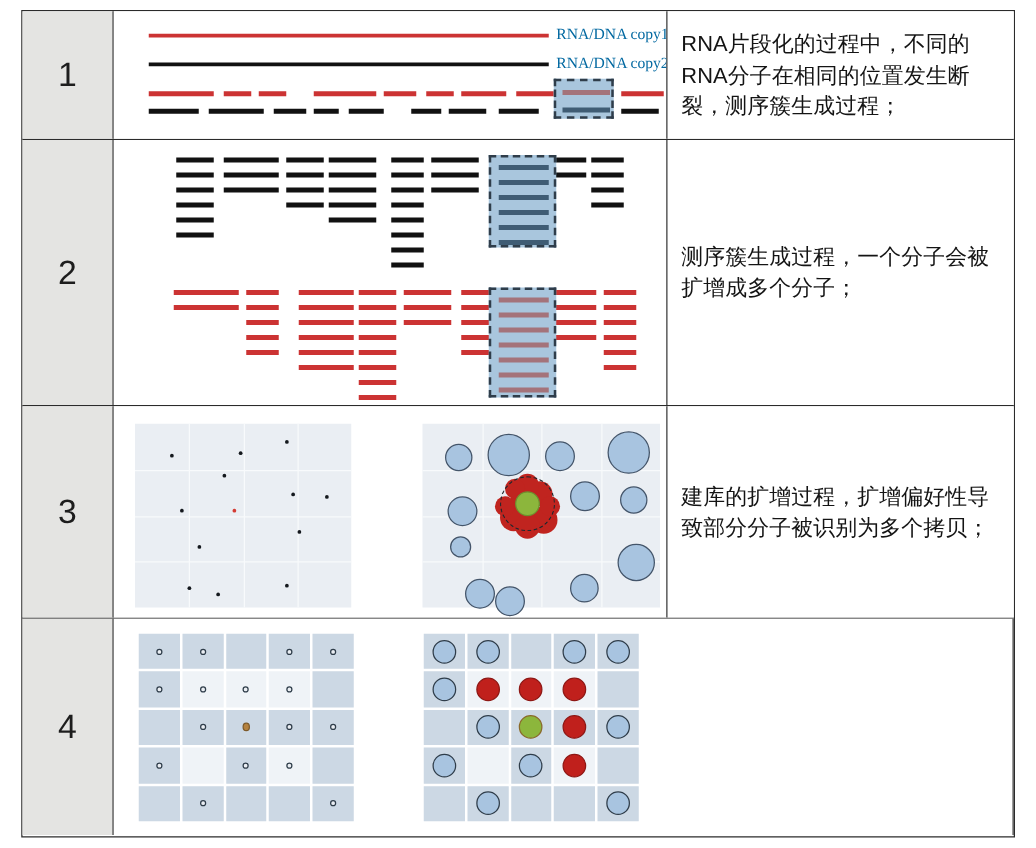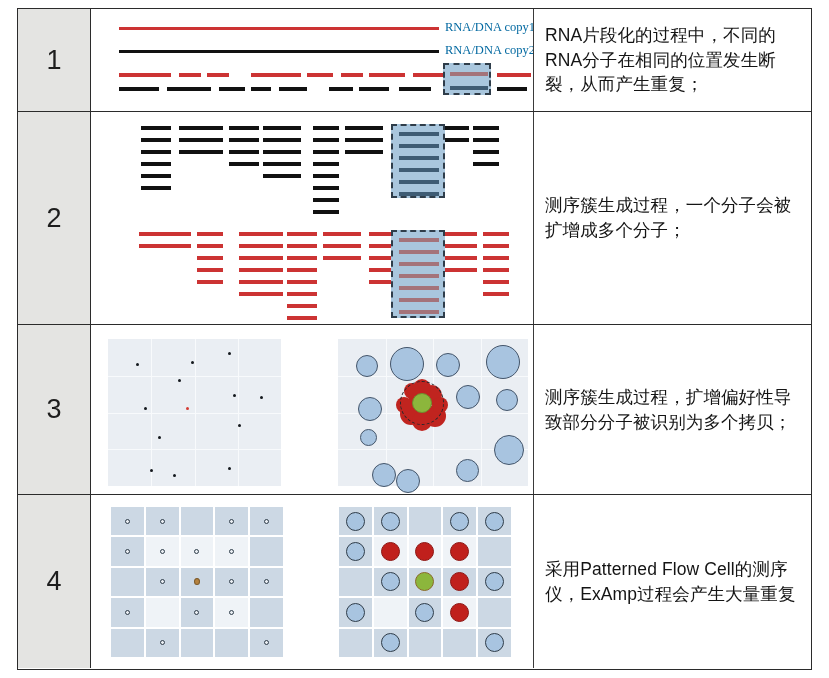--- a/index.html
+++ b/index.html
@@ -230,21 +230,21 @@
             <div class="frag blk" style="left: 268px; top: 78px; width: 30px;"></div>
             <div class="frag blk" style="left: 308px; top: 78px; width: 32px;"></div>
             <div class="frag blk" style="left: 406px; top: 78px; width: 30px;"></div>
           </div>
         <div class="hl-box" style="left:352px;top:54px;width:48px;height:32px;">
           <div class="frag red-dim" style="left:5px;top:7px;width:38px;"></div>
           <div class="frag blk-dim" style="left:5px;top:21px;width:38px;"></div>
         </div>
       </div>
       <div class="text-cell">
-        <div class="desc">RNA片段化的过程中，不同的RNA分子在相同的位置发生断裂，从而产生重复；</div>
+        <div class="desc">RNA片段化的过程中，不同的RNA分子在相同的位置发生断裂，测序簇生成过程；</div>
       </div>
     </div>
 
     <div class="row row-2">
       <div class="num-cell">2</div>
       <div class="fig-cell">
         <div id="r2-black">
             <div class="frag blk" style="left: 50px; top: 14px; width: 30px;"></div>
             <div class="frag blk" style="left: 50px; top: 26px; width: 30px;"></div>
             <div class="frag blk" style="left: 50px; top: 38px; width: 30px;"></div>
@@ -395,21 +395,21 @@
             <div class="redblob" style="left: 75px; top: 40px; width: 18px; height: 18px;"></div>
             <div class="redblob" style="left: 58px; top: 58px; width: 16px; height: 16px;"></div>
             <div class="redblob" style="left: 94px; top: 58px; width: 16px; height: 16px;"></div>
             <div class="redblob" style="left: 74px; top: 72px; width: 20px; height: 20px;"></div>
             <div class="redblob" style="left: 66px; top: 44px; width: 16px; height: 16px;"></div>
             <div class="dashring" style="left: 62px; top: 42px; width: 44px; height: 44px;"></div>
             <div class="green-core" style="left: 74px; top: 54px; width: 20px; height: 20px;"></div>
           </div>
       </div>
       <div class="text-cell">
-        <div class="desc">测序簇生成过程，扩增偏好性导致部分分子被识别为多个拷贝；</div>
+        <div class="desc">建库的扩增过程，扩增偏好性导致部分分子被识别为多个拷贝；</div>
       </div>
     </div>
 
     <div class="row row-4">
       <div class="num-cell">4</div>
       <div class="fig-cell">
         <div class="pgrid" id="pgrid-left" style="left:20px;top:12px;width:172px;height:150px;">
             <div class="pcell">
               <div class="well-tiny"></div>
             </div>
@@ -525,19 +525,16 @@
             <div class="pcell">
               <div class="well-blue"></div>
             </div>
             <div class="pcell"></div>
             <div class="pcell"></div>
             <div class="pcell">
               <div class="well-blue"></div>
             </div>
           </div>
       </div>
-      <div class="text-cell">
-        <div class="desc">采用Patterned Flow Cell的测序仪，ExAmp过程会产生大量重复</div>
-      </div>
     </div>
 
   </div>
 </div>
 
 </body></html>

